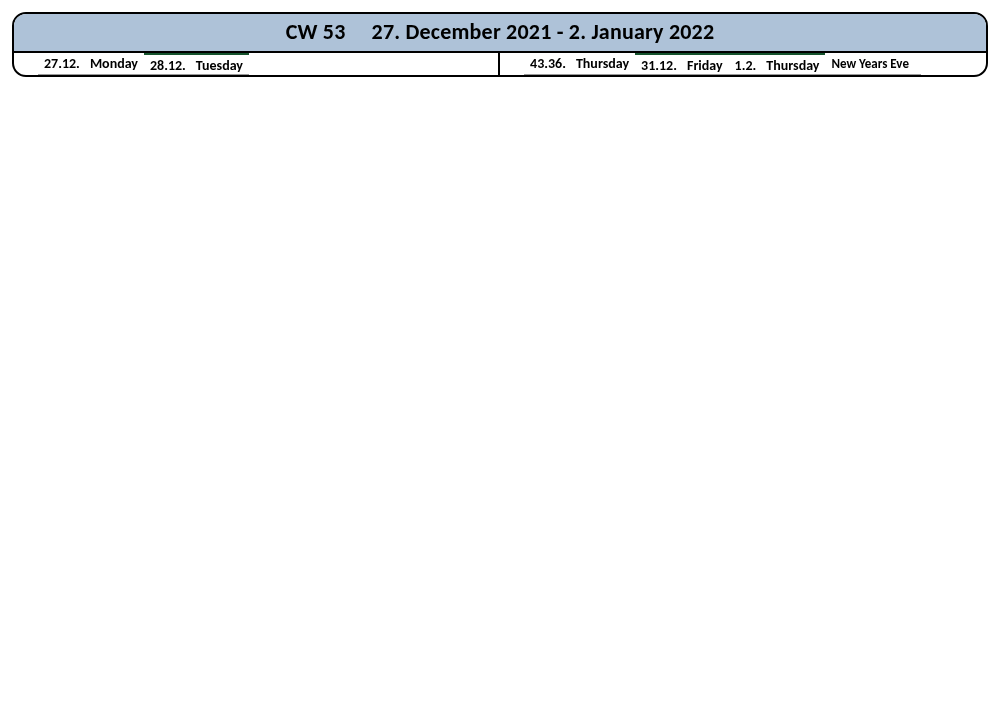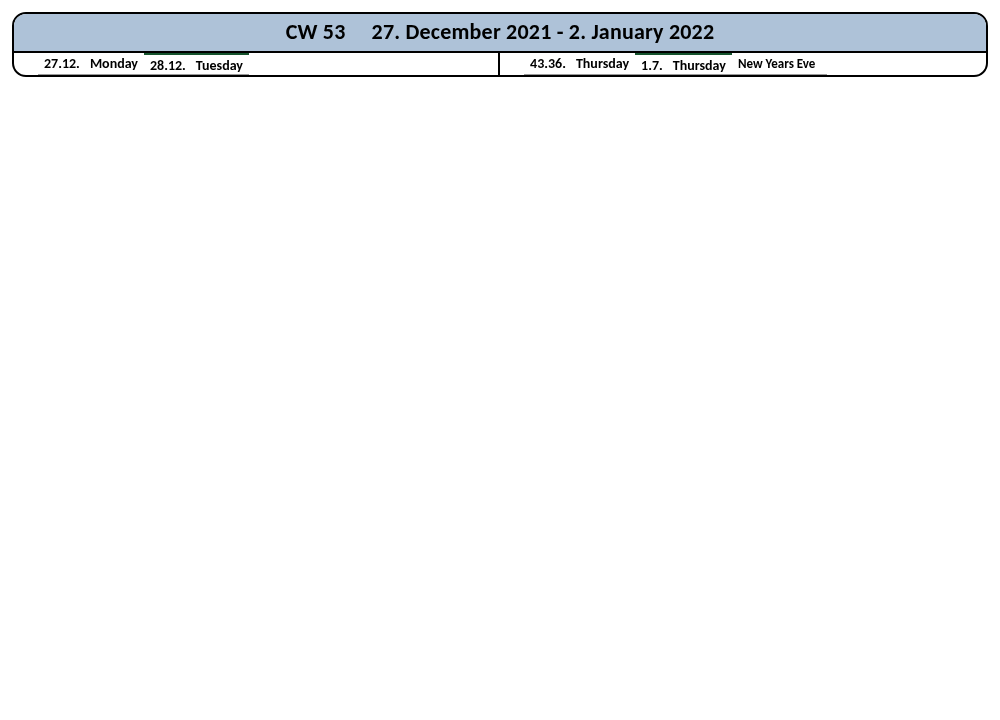--- a/index.html
+++ b/index.html
@@ -107,30 +107,31 @@
         <div class="row hdr first"><span>43.36.</span><span class="wide">&nbsp;&nbsp;&nbsp;</span><span>Thursday</span></div>
         <div class="row"></div>
         <div class="row"></div>
         <div class="row"></div>
         <div class="row"></div>
         <div class="row"></div>
         <div class="row"></div>
         <div class="row"></div>
         <div class="row"></div>
         <div class="row"></div>
+        <div class="row hdr daystart"><span>31.12.</span><span class="wide">&nbsp;&nbsp;&nbsp;</span><span>Friday</span></div>
         <div class="row"></div>
         <div class="row"></div>
         <div class="row"></div>
         <div class="row"></div>
         <div class="row"></div>
         <div class="row"></div>
         <div class="row"></div>
         <div class="row"></div>
         <div class="row"></div>
-        <div class="row hdr daystart"><span>1.7.</span><span class="wide">&nbsp;&nbsp;&nbsp;</span><span>Thursday</span></div>
+        <div class="row hdr daystart"><span>1.2.</span><span class="wide">&nbsp;&nbsp;&nbsp;</span><span>Thursday</span></div>
         <div class="row note">New Years Eve</div>
         <div class="row"></div>
         <div class="row"></div>
         <div class="row"></div>
         <div class="row"></div>
         <div class="row"></div>
         <div class="row"></div>
         <div class="row"></div>
       </div>
   </div>

